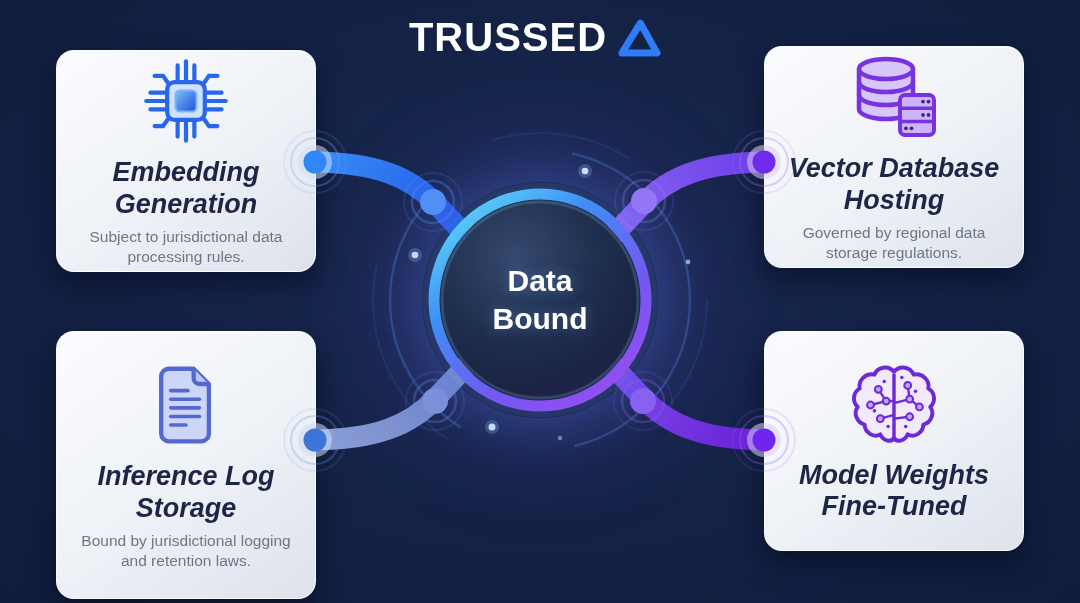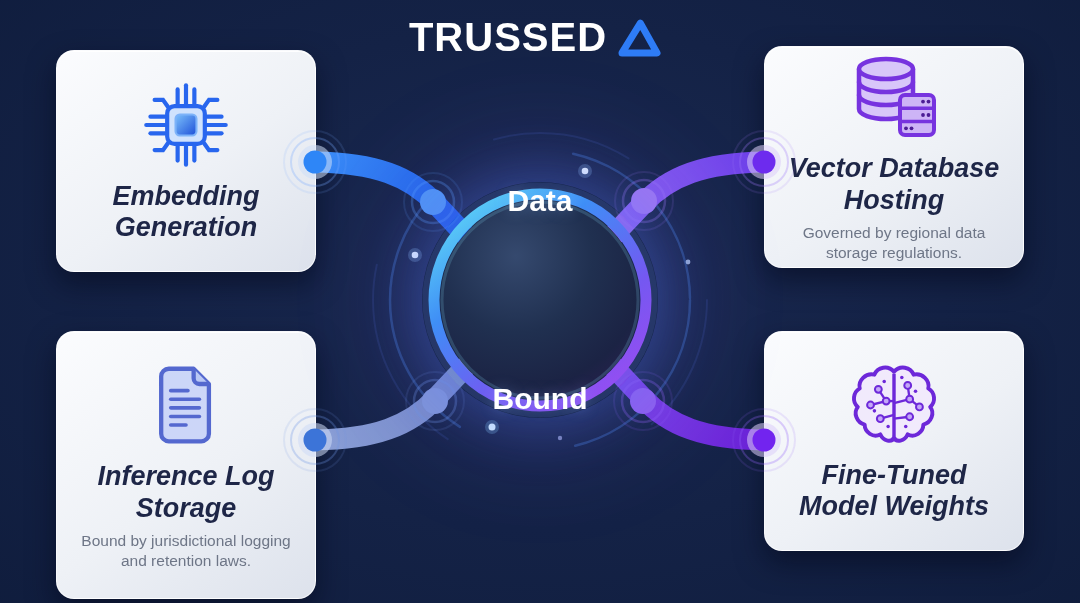--- a/index.html
+++ b/index.html
@@ -31,21 +31,21 @@
   .card-desc{color:#6e7687;font-size:15.5px;line-height:1.28;margin-top:7px;max-width:228px;}
   
   .overlay{position:absolute;inset:0;z-index:2;pointer-events:none;}
   
   .hub{
     position:absolute;left:422px;top:182px;width:236px;height:236px;border-radius:50%;z-index:3;
     box-shadow:0 0 55px 8px rgba(86,130,255,0.30), 0 0 110px 30px rgba(120,86,240,0.16);
   }
   .hub svg{position:absolute;inset:0;}
   .hub-text{
-    position:absolute;inset:0;display:flex;flex-direction:column;align-items:center;justify-content:space-between;
+    position:absolute;inset:0;display:flex;flex-direction:column;align-items:center;justify-content:center;
     color:#ffffff;font-size:30px;font-weight:800;line-height:1.28;text-align:center;
     text-shadow:0 0 14px rgba(140,190,255,0.35);
   }
 </style>
 </head>
 <body>
 
 <div class="stage">
 
   <div class="logo">
@@ -86,20 +86,21 @@
         <polyline points="14,20 22,20 27,27"></polyline>
           <polyline points="74,20 66,20 61,27"></polyline>
         <polyline points="14,68 22,68 27,61"></polyline>
           <polyline points="74,68 66,68 61,61"></polyline>
       </g>
       <rect x="26" y="26" width="36" height="36" rx="7" fill="#cfe2fd" stroke="#2866ee" stroke-width="4"></rect>
       <rect x="34" y="34" width="20" height="20" rx="4" fill="url(#chipGrad)" stroke="#7db3f9" stroke-width="2"></rect>
     </svg>
     <div class="card-title">Embedding</div>
     <div class="card-title">Generation</div>
+    <div class="card-desc">Subject to jurisdictional data processing rules.</div>
   </div>
 
   <div class="card card-tr">
     <svg class="card-icon" width="94" height="92" viewBox="0 0 92 92">
       <g stroke="#7733df" stroke-width="4.5" stroke-linecap="round" fill="#d8c6f9">
         <path d="M11,18 V58 A27,10 0 0 0 65,58 V18"></path>
         <ellipse cx="38" cy="18" rx="27" ry="10"></ellipse>
         <path d="M11,31 A27,10 0 0 0 65,31" fill="none"></path>
         <path d="M11,44 A27,10 0 0 0 65,44" fill="none"></path>
       </g>
@@ -165,22 +166,22 @@
       </g>
       <g fill="#6d28d9">
         <circle cx="36" cy="22" r="1.8"></circle>
           <circle cx="54" cy="18" r="1.8"></circle>
         <circle cx="26" cy="52" r="1.8"></circle>
           <circle cx="68" cy="32" r="1.8"></circle>
         <circle cx="40" cy="68" r="1.8"></circle>
           <circle cx="58" cy="68" r="1.8"></circle>
       </g>
     </svg>
+    <div class="card-title">Model Weights</div>
     <div class="card-title">Fine-Tuned</div>
-    <div class="card-title">Model Weights</div>
   </div>
 
   <svg class="overlay" width="1080" height="603" viewBox="0 0 1080 603">
     <defs>
       <linearGradient id="gTL" gradientUnits="userSpaceOnUse" x1="315" y1="162" x2="470" y2="240">
         <stop offset="0" stop-color="#3b8df8"></stop>
           <stop offset="1" stop-color="#1b55e2"></stop>
       </linearGradient>
       <linearGradient id="gTR" gradientUnits="userSpaceOnUse" x1="764" y1="162" x2="610" y2="240">
         <stop offset="0" stop-color="#6d3fe9"></stop>

